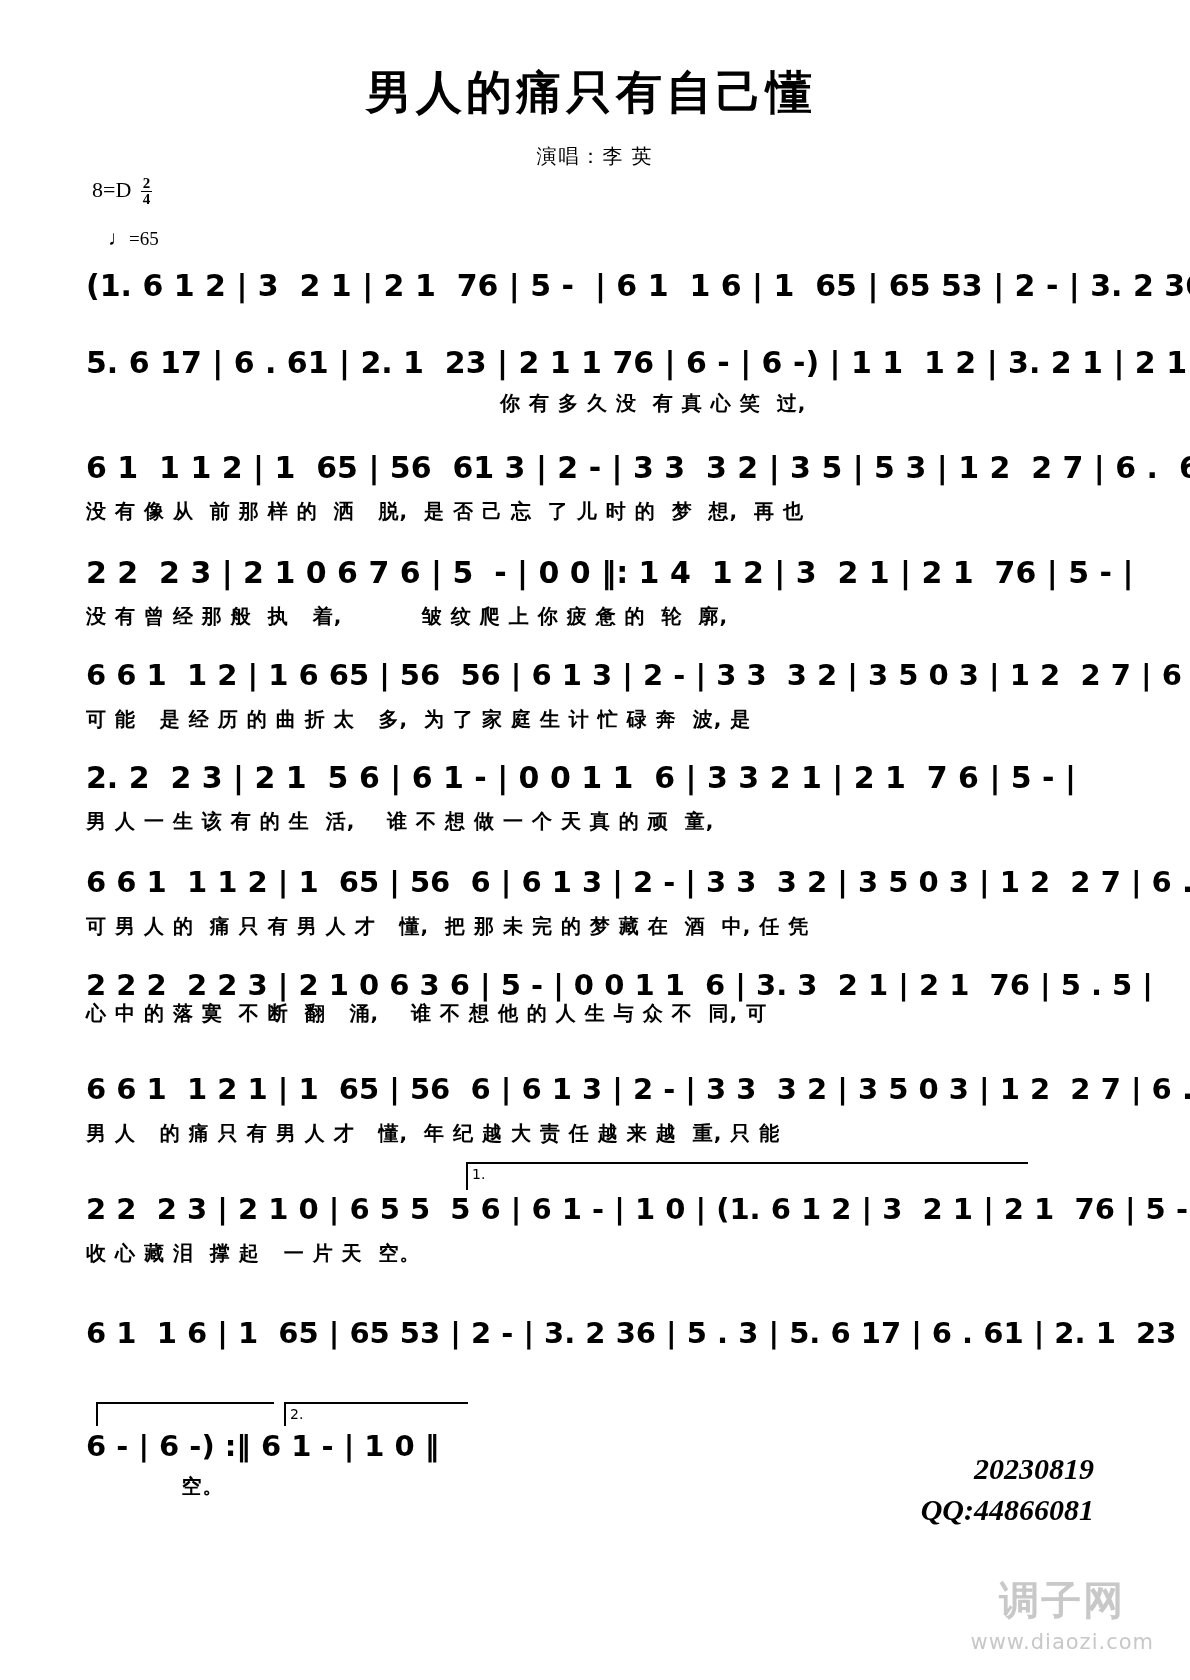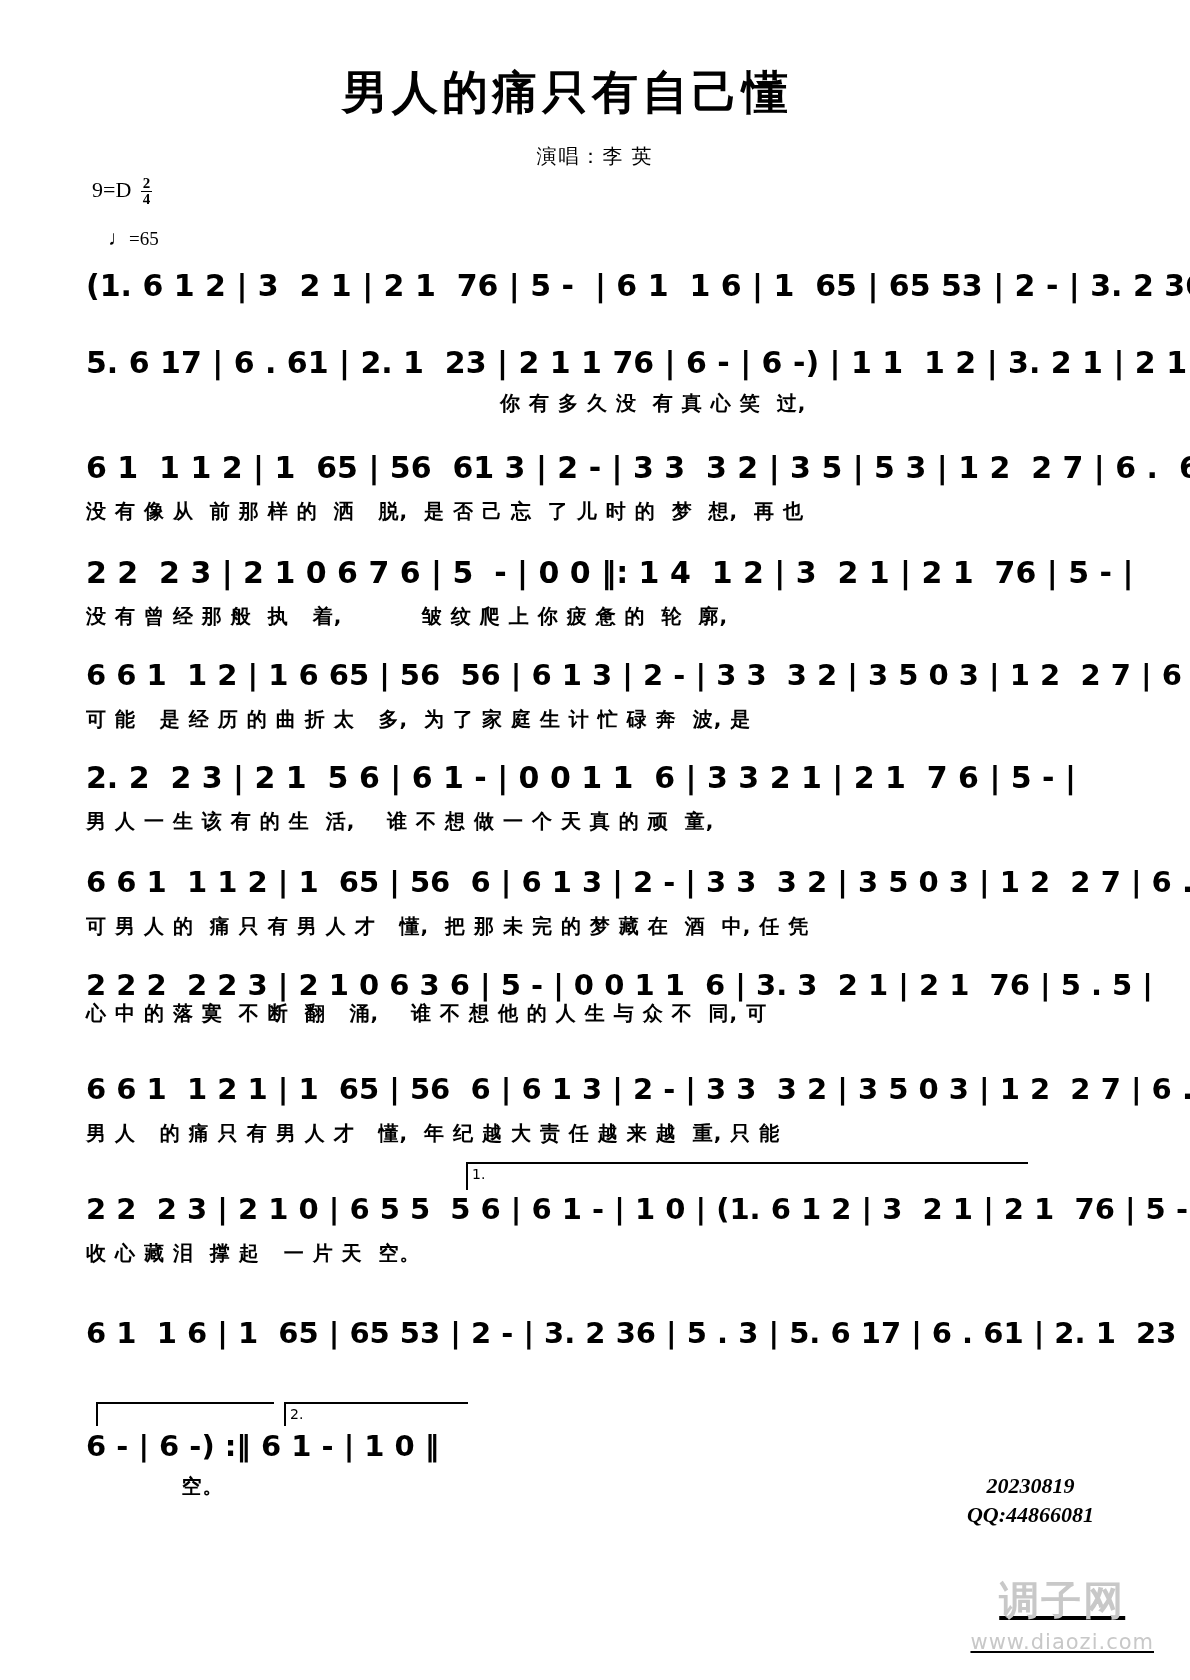--- a/index.html
+++ b/index.html
@@ -1,21 +1,21 @@
 <!DOCTYPE html>
 <html><head>
 <meta charset="utf-8">
 <style>
   html,body{margin:0;padding:0;background:#ffffff;}
   body{width:1190px;height:1680px;position:relative;font-family:"Liberation Serif",serif;color:#000;}
   .sheet{position:relative;width:1190px;height:1680px;overflow:hidden;}
 
   .title{
     position:absolute;top:62px;left:0;width:1134px;text-align:center;
-    font-family:"DejaVu Sans",sans-serif;font-weight:bold;font-size:46px;letter-spacing:4px;
+    font-family:"DejaVu Sans",sans-serif;font-weight:bold;font-size:46px;letter-spacing:4px;padding-left:24px;
   }
   .singer{
     position:absolute;top:143px;left:0;width:1190px;text-align:center;
     font-size:20px;letter-spacing:2px;
   }
   .keysig{
     position:absolute;left:92px;top:176px;font-size:22px;
   }
   .frac{display:inline-block;vertical-align:middle;font-size:15px;line-height:1.0;text-align:center;margin-left:4px;}
   .frac .num{display:block;border-bottom:1.6px solid #000;padding:0 2px;font-weight:bold;}
@@ -37,25 +37,25 @@
     font-size:30px;font-weight:bold;letter-spacing:0px;white-space:pre;
   }
   .lyr{
     position:absolute;left:86px;right:86px;
     font-family:"DejaVu Sans",sans-serif;
     font-size:20px;letter-spacing:1px;white-space:pre;font-weight:bold;
   }
   .notes.small{font-size:29px;}
 
   .footer{
-    position:absolute;right:96px;bottom:150px;text-align:center;
-    font-family:"Liberation Serif",serif;font-style:italic;font-weight:bold;font-size:22px;line-height:1.35;
+    position:absolute;right:96px;bottom:150px;text-align:right;
+    font-family:"Liberation Serif",serif;font-style:italic;font-weight:bold;font-size:30px;line-height:1.35;
   }
   .wm{
-    position:absolute;right:36px;bottom:26px;text-align:center;text-decoration:underline;
+    position:absolute;right:36px;bottom:26px;text-align:center;
   }
   .wm .big{
     font-family:"DejaVu Sans",sans-serif;font-size:40px;font-weight:bold;color:#c8c8c8;letter-spacing:2px;
   }
   .wm .small{
     font-family:"DejaVu Sans",sans-serif;font-size:21px;color:#c8c8c8;letter-spacing:1px;margin-top:2px;
   }
   .rb{
     position:absolute;border-left:2px solid #000;border-top:2px solid #000;
   }
@@ -63,21 +63,21 @@
 </style>
 </head>
 <body>
 
 <div class="sheet">
 
   <div class="title">男人的痛只有自己懂</div>
   <div class="singer">演唱：李 英</div>
 
   <div class="keysig">
-    <span>9=D</span>
+    <span>8=D</span>
     <span class="frac">
       <span class="num">2</span>
       <span class="den">4</span>
     </span>
   </div>
 
   <div class="tempo">
     <span class="nt">♩</span><span>=65</span>
   </div>
 

